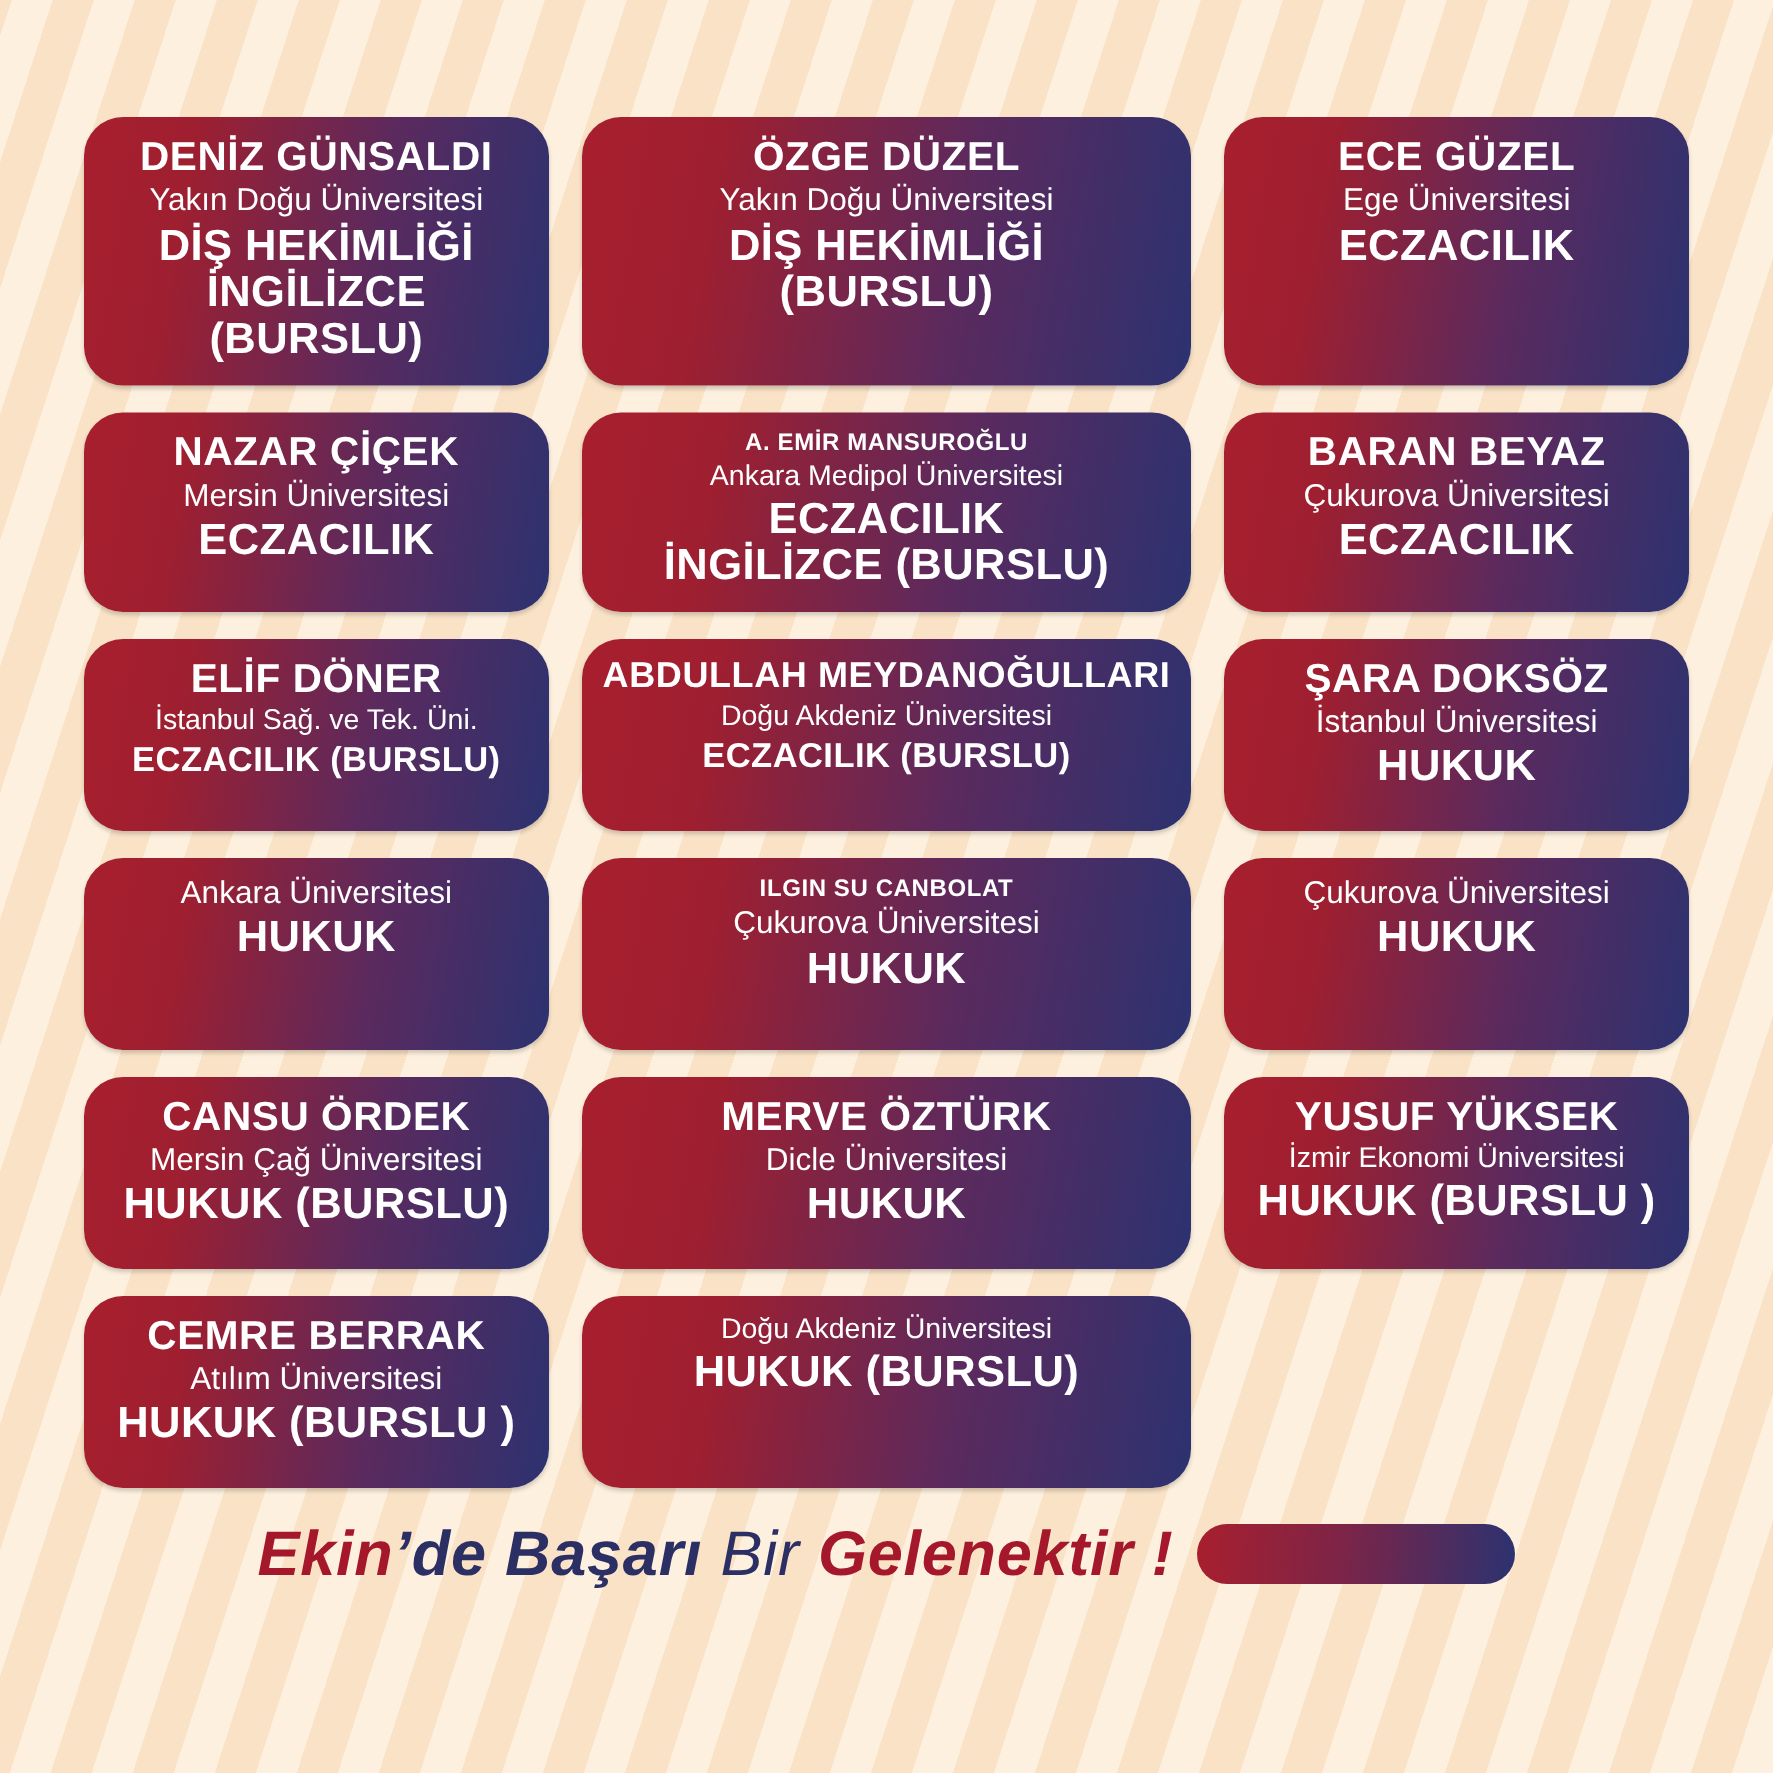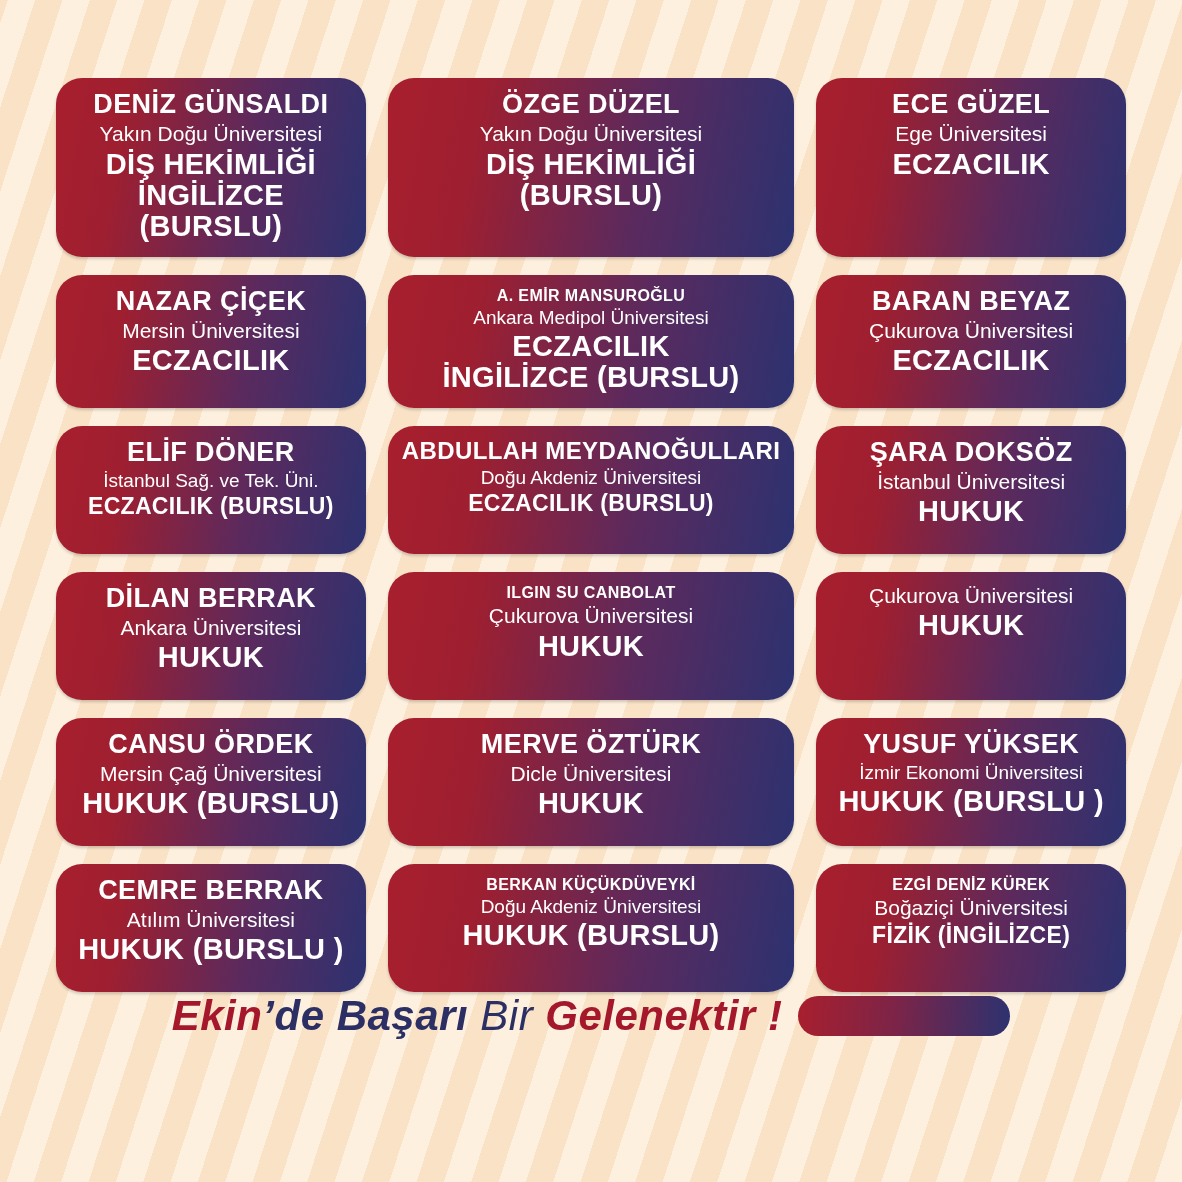--- a/index.html
+++ b/index.html
@@ -82,20 +82,21 @@
   }
   .card .prog.small {
     font-size: 23px;
   }
   .card .prog .line2 {
     display: block;
   }
   #footer {
     position: relative;
     z-index: 1;
+    margin-top: 20px;
     display: flex;
     align-items: center;
     justify-content: center;
     gap: 16px;
     padding: 0 56px;
   }
   #slogan {
     font-size: 42px;
     font-weight: bold;
     font-style: italic;
@@ -158,21 +159,20 @@
       <div class="name xlong">ABDULLAH MEYDANOĞULLARI</div>
       <div class="uni small">Doğu Akdeniz Üniversitesi</div>
       <div class="prog small"><span>ECZACILIK (BURSLU)</span></div>
     </div>
     <div class="card">
       <div class="name">ŞARA DOKSÖZ</div>
       <div class="uni">İstanbul Üniversitesi</div>
       <div class="prog"><span>HUKUK</span></div>
     </div>
     <div class="card">
-      <div class="name">DİLAN BERRAK</div>
       <div class="uni">Ankara Üniversitesi</div>
       <div class="prog"><span>HUKUK</span></div>
     </div>
     <div class="card">
       <div class="name long">ILGIN SU CANBOLAT</div>
       <div class="uni">Çukurova Üniversitesi</div>
       <div class="prog"><span>HUKUK</span></div>
     </div>
     <div class="card">
       <div class="uni">Çukurova Üniversitesi</div>
@@ -192,28 +192,22 @@
       <div class="name">YUSUF YÜKSEK</div>
       <div class="uni small">İzmir Ekonomi Üniversitesi</div>
       <div class="prog"><span>HUKUK (BURSLU )</span></div>
     </div>
     <div class="card">
       <div class="name">CEMRE BERRAK</div>
       <div class="uni">Atılım Üniversitesi</div>
       <div class="prog"><span>HUKUK (BURSLU )</span></div>
     </div>
     <div class="card">
-      <div class="name long">BERKAN KÜÇÜKDÜVEYKİ</div>
       <div class="uni small">Doğu Akdeniz Üniversitesi</div>
       <div class="prog"><span>HUKUK (BURSLU)</span></div>
-    </div>
-    <div class="card">
-      <div class="name long">EZGİ DENİZ KÜREK</div>
-      <div class="uni">Boğaziçi Üniversitesi</div>
-      <div class="prog small"><span>FİZİK (İNGİLİZCE)</span></div>
     </div>
   </div>
 
 <div id="footer">
   <div id="slogan">
     <span class="c1">Ekin</span><span class="c2">’de Başarı </span><span class="c3">Bir </span><span class="c4">Gelenektir !</span>
   </div>
   <div id="logo-bar"></div>
 </div>
 

